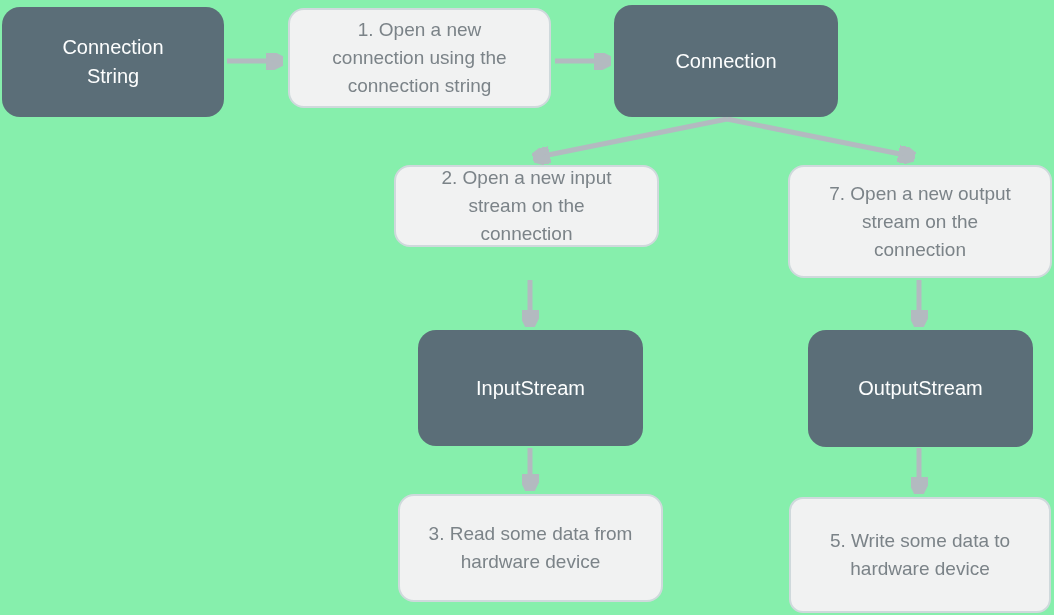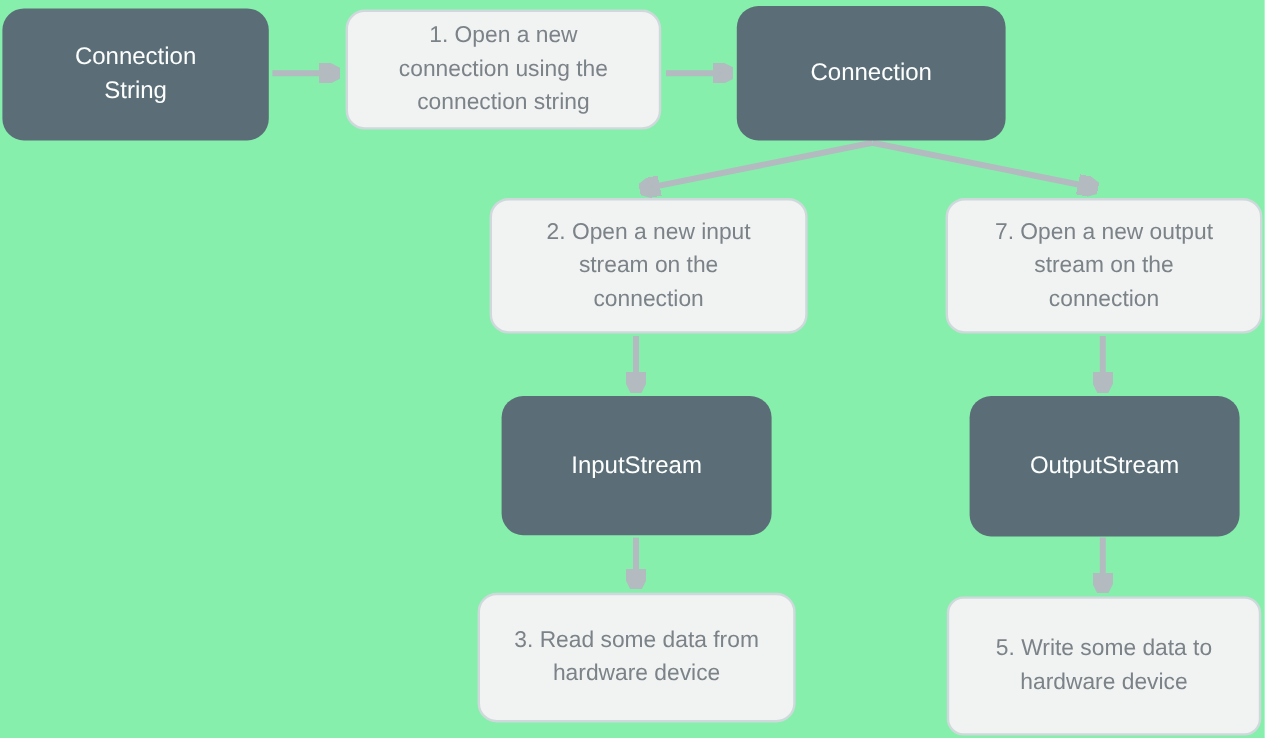--- a/index.html
+++ b/index.html
@@ -92,21 +92,21 @@
   <div class="node light" style="left:288px; top:8px; width:263px; height:100px;">
     <span class="label">1. Open a new
 connection using the
 connection string</span>
   </div>
 
   <div class="node dark" style="left:614px; top:5px; width:224px; height:112px;">
     <span class="label">Connection</span>
   </div>
 
-  <div class="node light" style="left:408px; top:165px; width:265px; height:113px;">
+  <div class="node light" style="left:394px; top:165px; width:265px; height:82px;">
     <span class="label">2. Open a new input
 stream on the
 connection</span>
   </div>
 
   <div class="node light" style="left:788px; top:165px; width:264px; height:113px;">
     <span class="label">7. Open a new output
 stream on the
 connection</span>
   </div>

